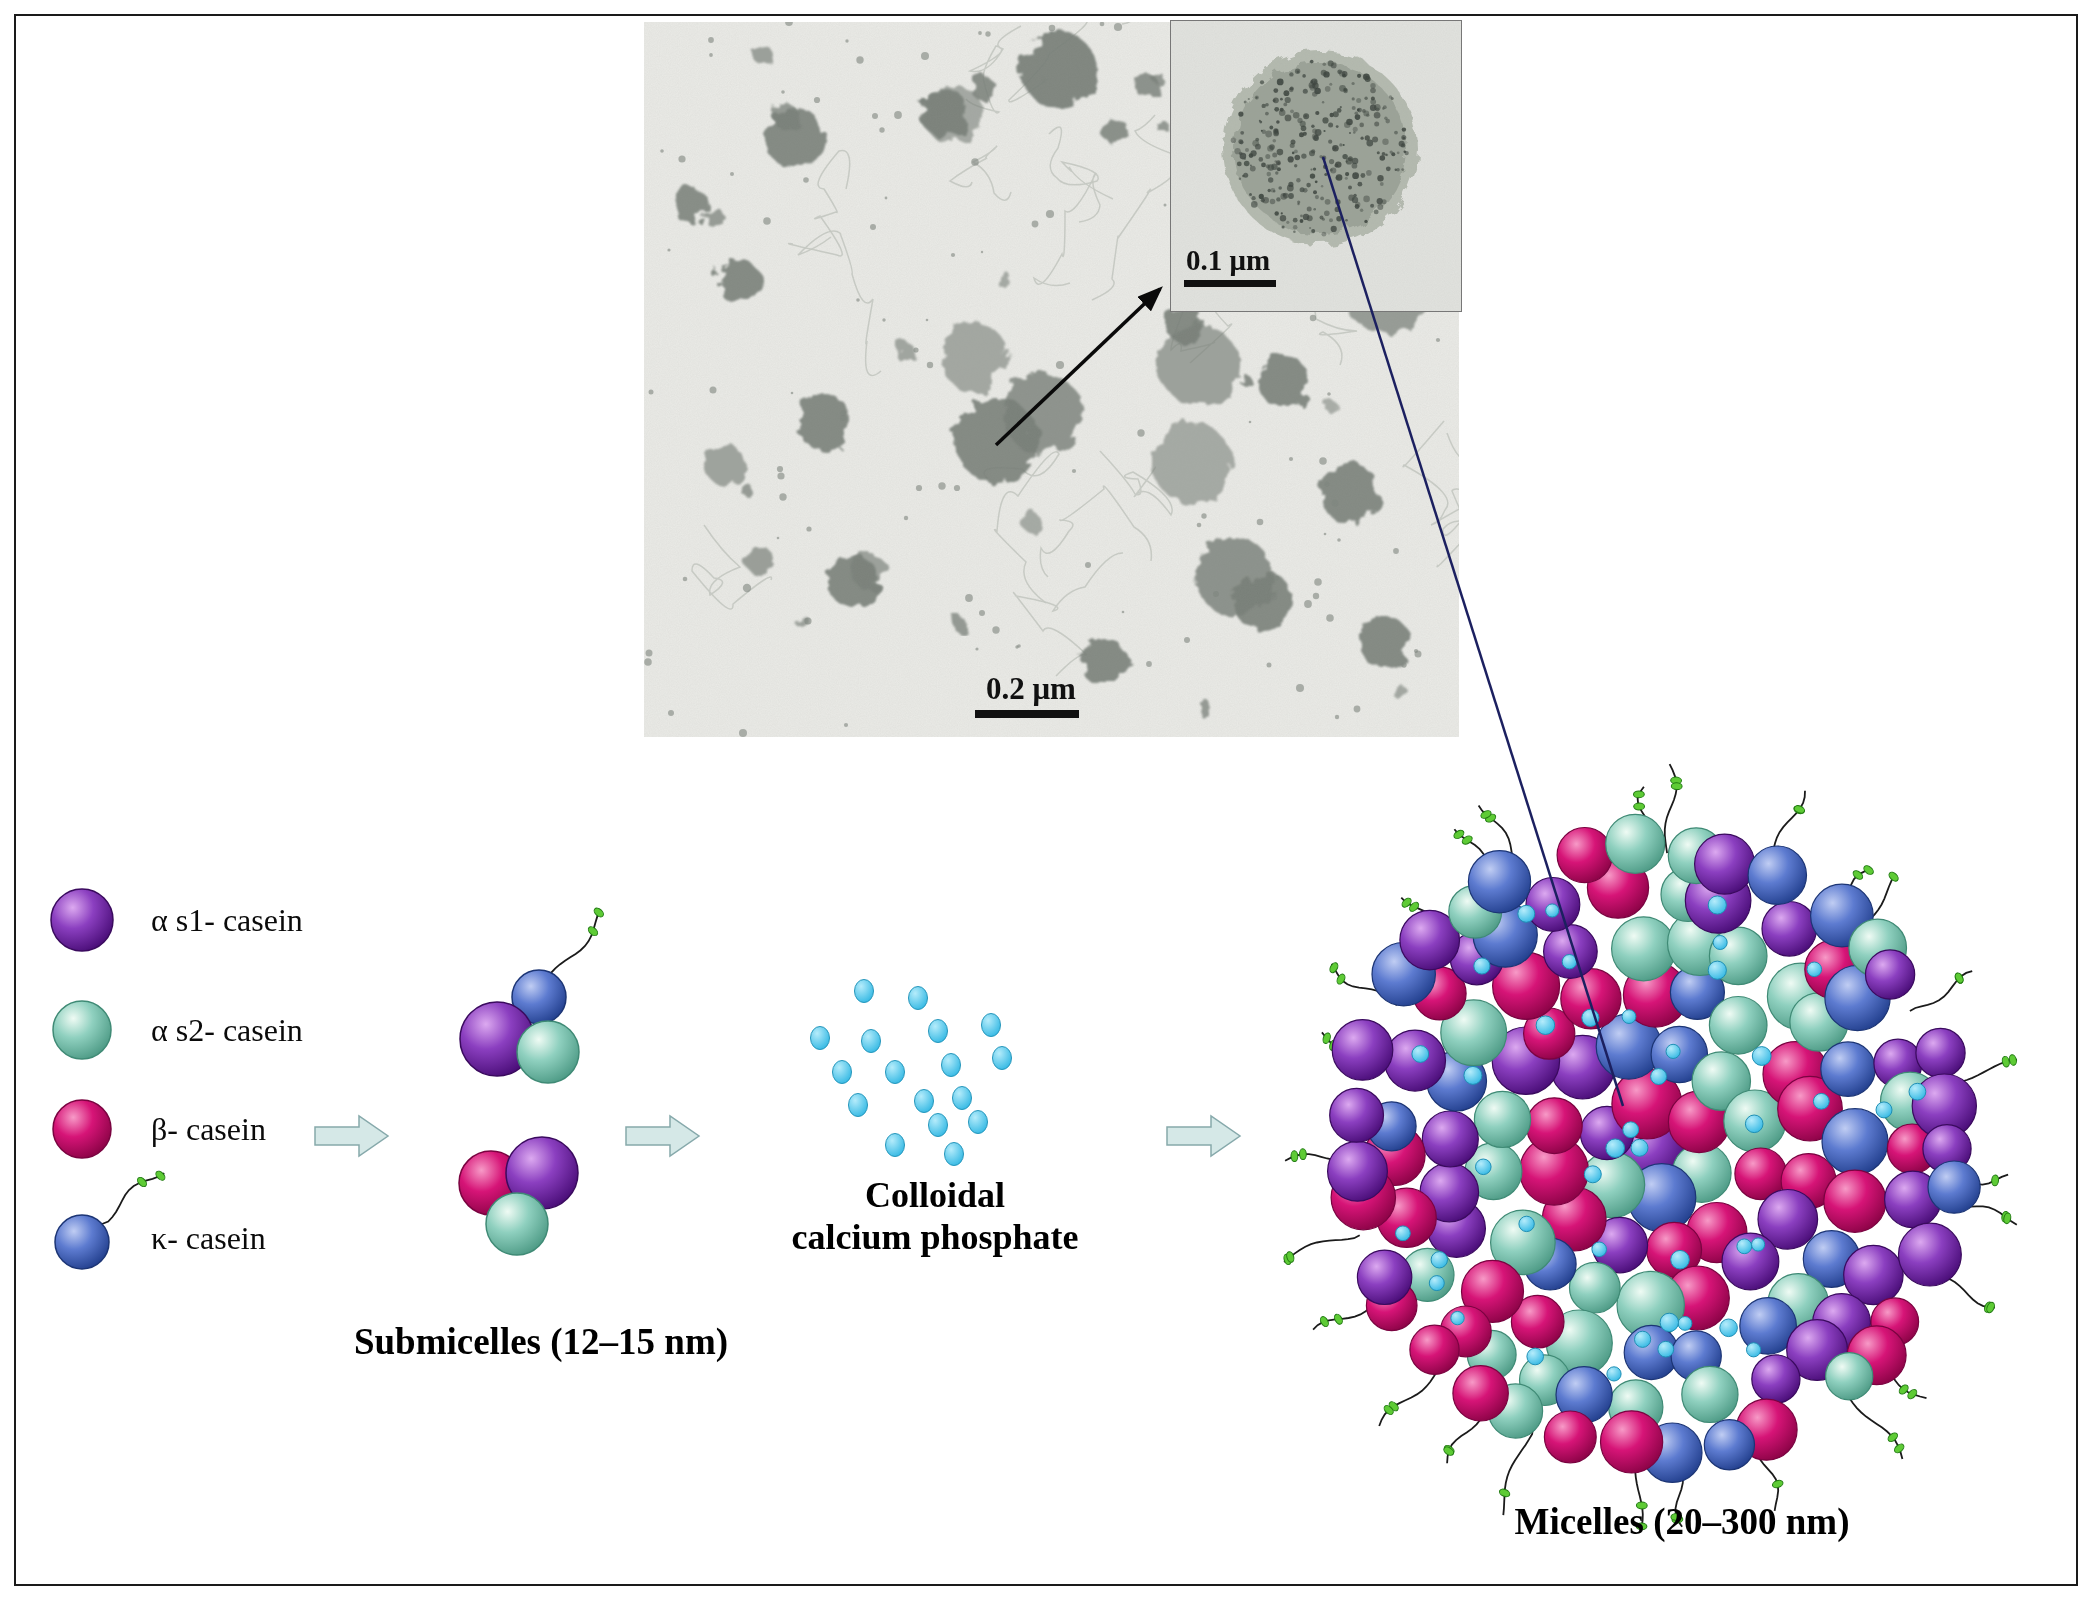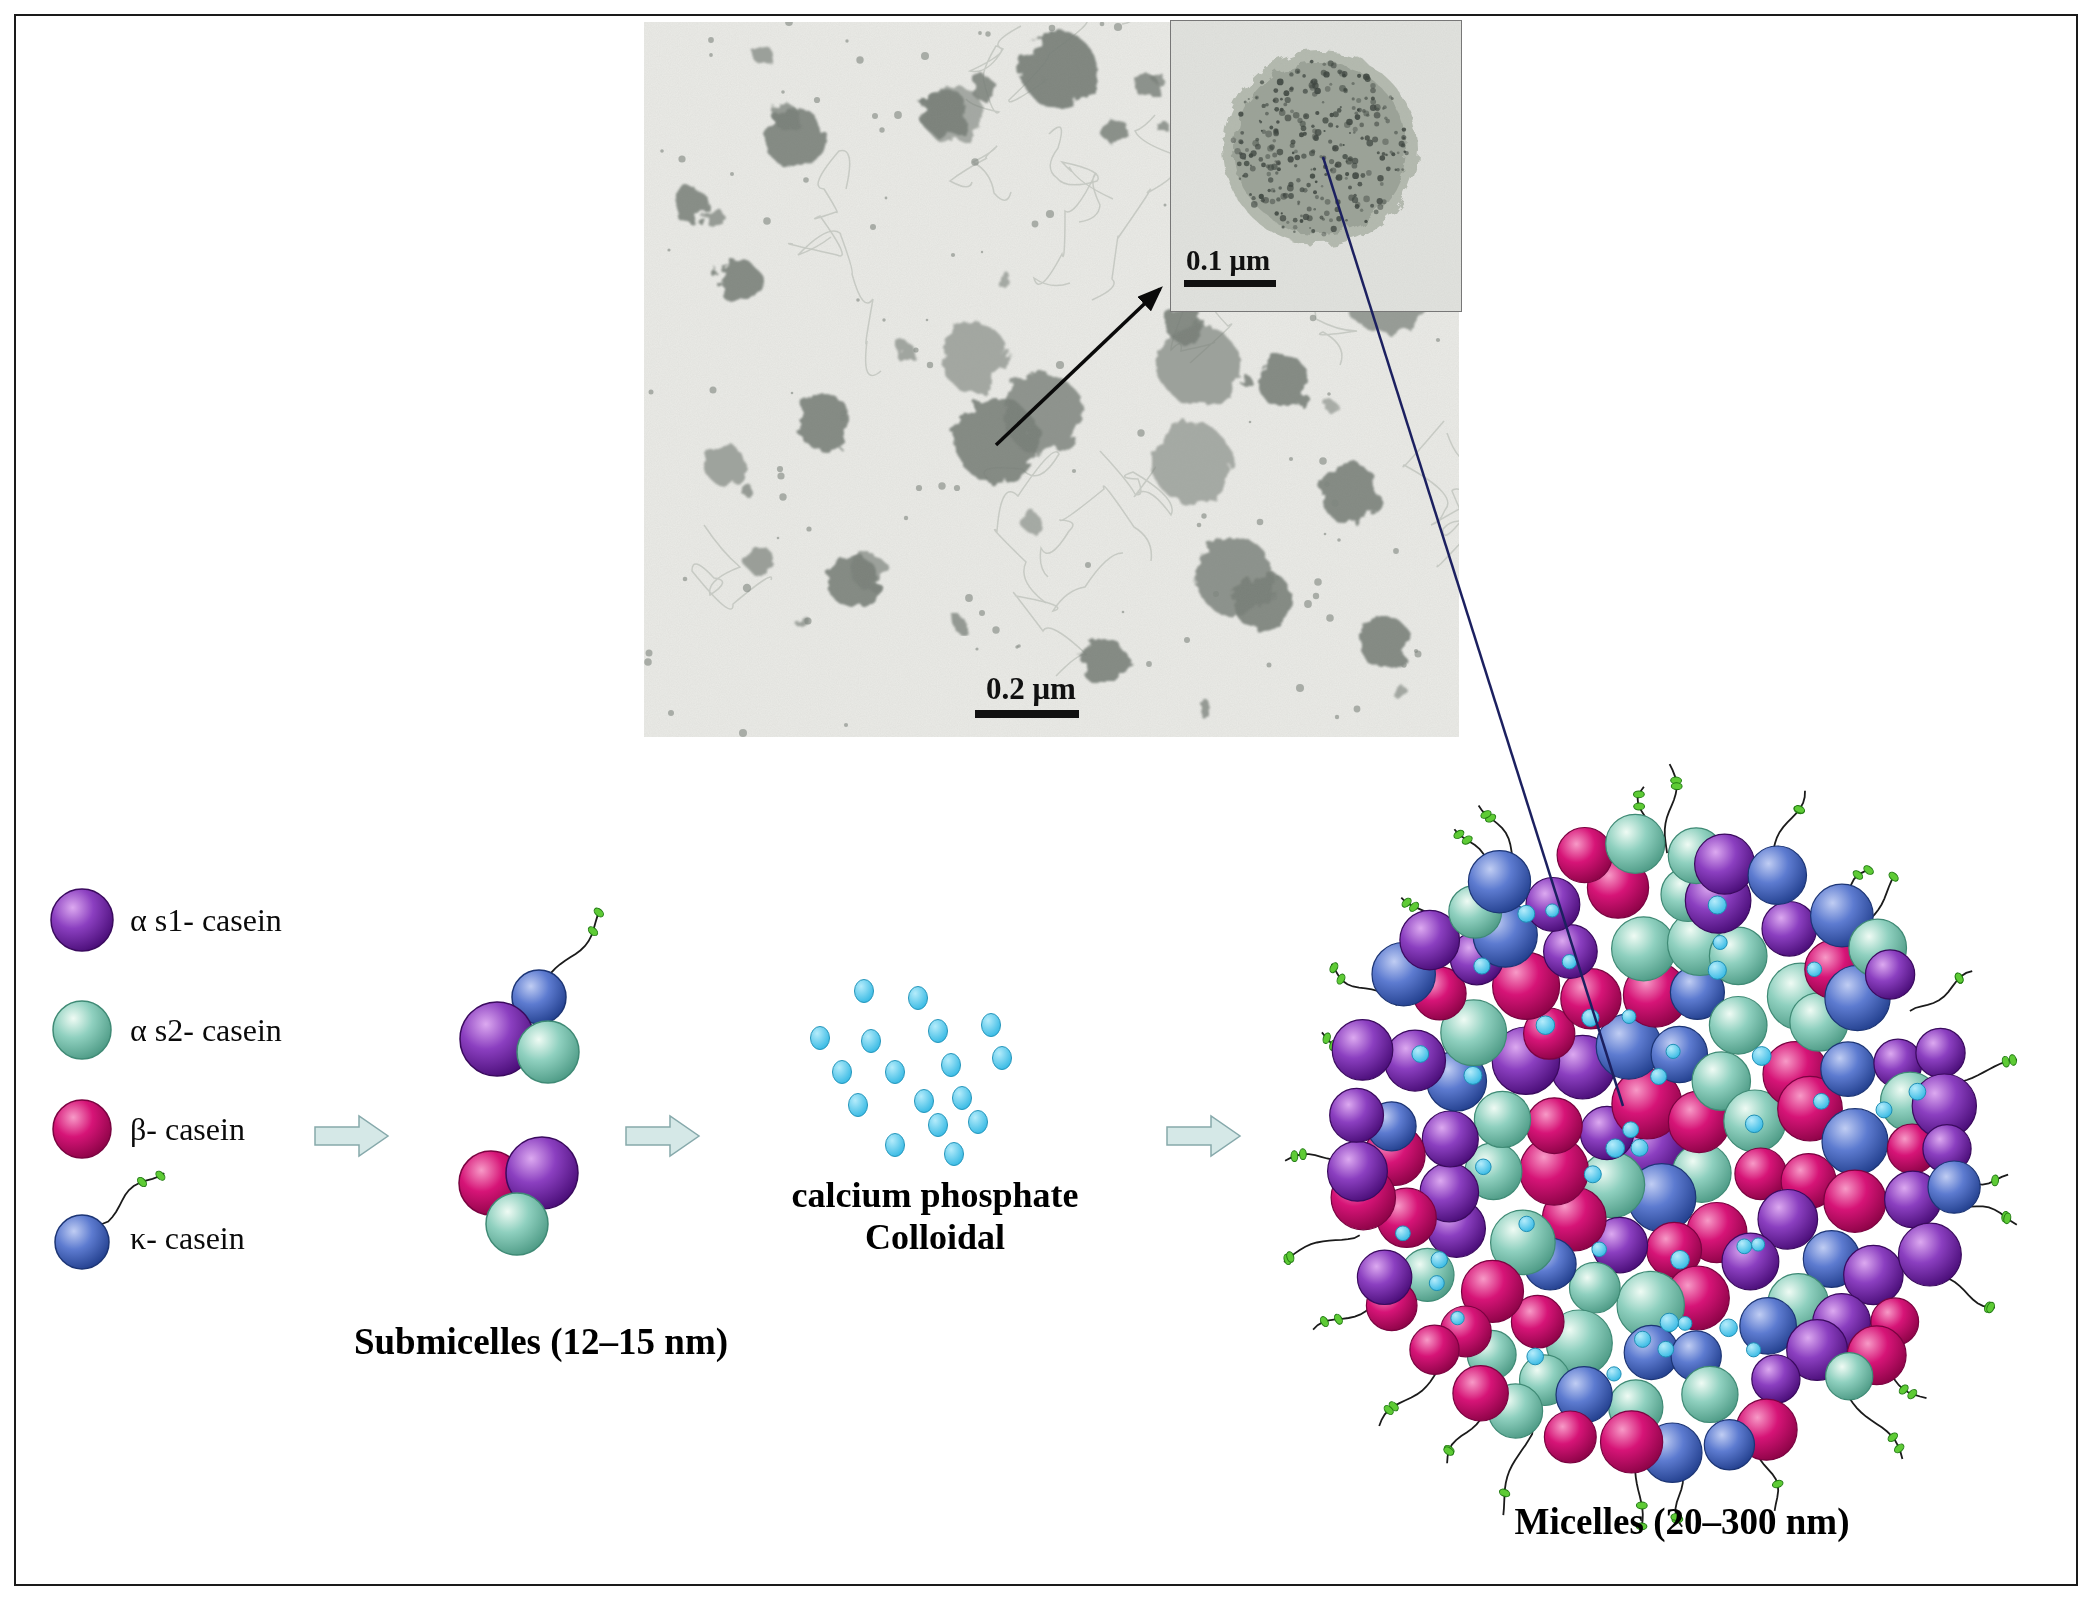--- a/index.html
+++ b/index.html
@@ -3,21 +3,21 @@
 <meta charset="utf-8">
 <style>
   html,body{margin:0;padding:0;background:#ffffff;}
   .page{position:relative;width:2092px;height:1600px;background:#ffffff;overflow:hidden;
         font-family:"Liberation Serif",serif;}
   .figure{position:absolute;left:14px;top:14px;width:2060px;height:1568px;
           border:2px solid #1a1a1a;background:#ffffff;}
   .abs{position:absolute;}
   svg text{font-family:"Liberation Serif",serif;}
   .caption{font-weight:bold;color:#000;text-align:center;font-size:37px;}
-  .legend-row{position:absolute;display:flex;align-items:center;gap:12px;}
+  .legend-row{position:absolute;display:flex;align-items:center;gap:33px;}
   .legend-row svg{overflow:visible;}
   .legend-label{font-size:32px;color:#0a0a0a;}
   #submicelle-svg,#micelle-svg{overflow:visible;}
 </style>
 </head>
 <body>
 
 <div class="page">
 <div class="figure">
 
@@ -887,22 +887,22 @@
           <circle cx="627.0" cy="355.9" r="8.0" fill="url(#grad-cyan)" stroke="#1f8fb5" stroke-width="1"></circle>
           <circle cx="200.5" cy="564.1" r="6.7" fill="url(#grad-cyan)" stroke="#1f8fb5" stroke-width="1"></circle>
           <circle cx="412.3" cy="568.4" r="9.2" fill="url(#grad-cyan)" stroke="#1f8fb5" stroke-width="1"></circle>
           <circle cx="269.6" cy="469.9" r="7.7" fill="url(#grad-cyan)" stroke="#1f8fb5" stroke-width="1"></circle>
           <circle cx="463.2" cy="188.5" r="7.0" fill="url(#grad-cyan)" stroke="#1f8fb5" stroke-width="1"></circle>
         </g>
   </svg>
 
   <div class="caption abs" style="left:255px;top:1304px;width:540px">Submicelles (12–15 nm)</div>
   <div class="caption abs" style="left:739px;top:1158px;width:360px;line-height:1.18;font-size:36px">
+    <div>Colloidal</div>
     <div>calcium phosphate</div>
-    <div>Colloidal</div>
   </div>
   <div class="caption abs" style="left:1406px;top:1484px;width:520px">Micelles (20–300 nm)</div>
 
   <svg class="abs" style="left:0;top:0;pointer-events:none" width="2060" height="1568" viewBox="0 0 2060 1568">
     <defs>
       <marker id="arrowhead" markerUnits="userSpaceOnUse" markerWidth="26" markerHeight="20" refX="22" refY="10" orient="auto">
         <polygon points="0,0 26,10 0,20" fill="#0a0a0a"></polygon>
       </marker>
     </defs>
     <line x1="980" y1="429" x2="1144" y2="273" stroke="#0a0a0a" stroke-width="3.5" marker-end="url(#arrowhead)"></line>

